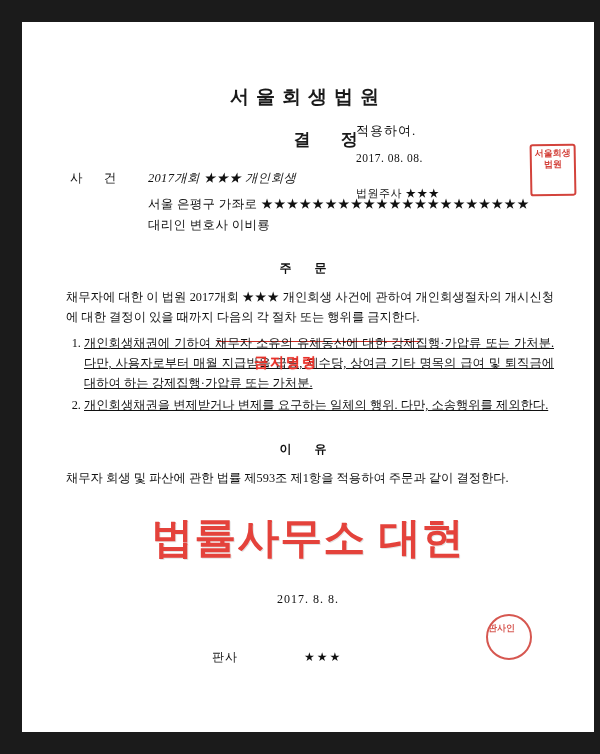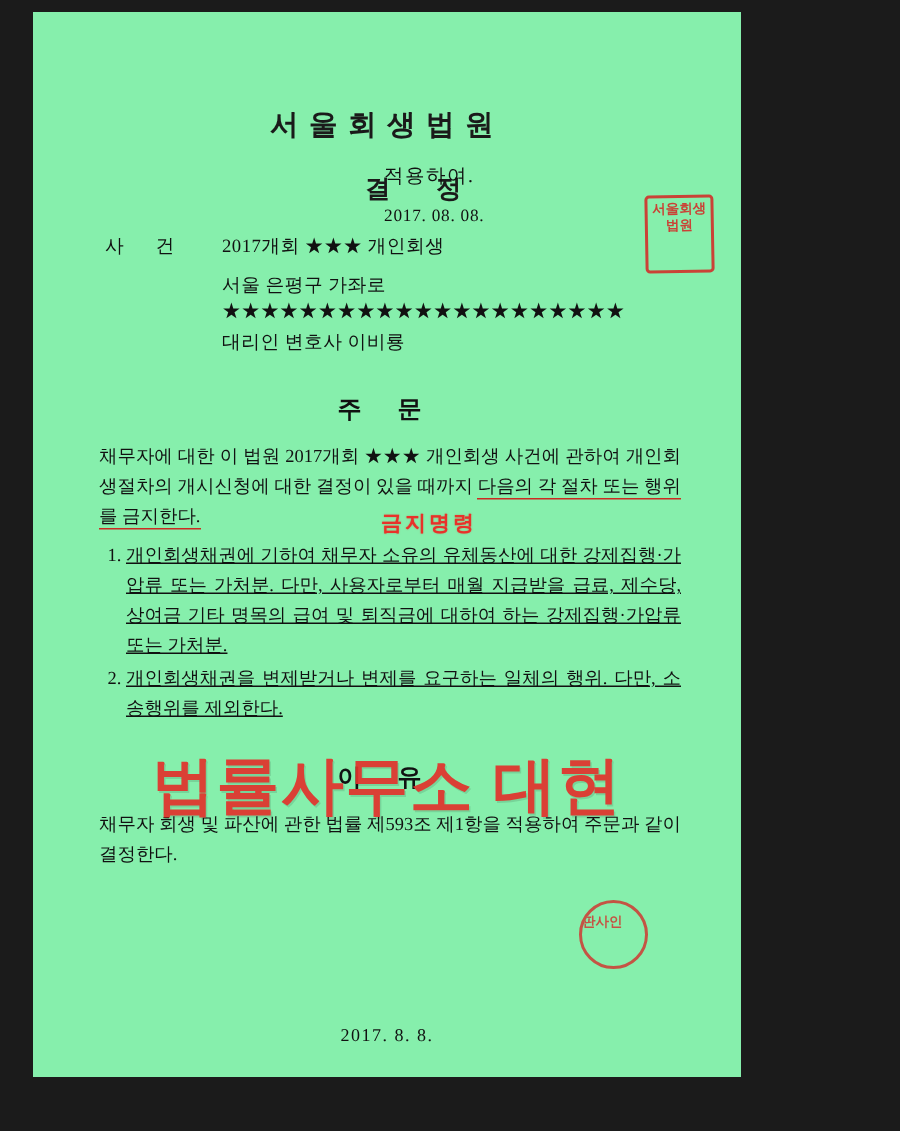--- a/index.html
+++ b/index.html
@@ -16,24 +16,24 @@
   .page {
     position: relative;
     width: 600px;
     height: 754px;
     background: #1b1b1b;
     box-sizing: border-box;
   }
   .paper {
     position: absolute;
     left: 22px;
-    top: 8px;
-    width: 472px;
+    top: 22px;
+    width: 572px;
     height: 710px;
-    background: #86efac;
+    background: #ffffff;
     box-sizing: border-box;
     overflow: hidden;
   }
   .doc-title {
     text-align: center;
     font-size: 19px;
     font-weight: bold;
     letter-spacing: 7px;
     color: #1a1a1a;
     margin-top: 62px;
@@ -123,47 +123,48 @@
   }
   .field-label {
     width: 78px;
     flex: none;
     letter-spacing: 9px;
     font-size: 12.5px;
   }
   .field-value {
     font-size: 12.5px;
     letter-spacing: 0.3px;
+    font-style: italic;
   }
   .field-sub {
     padding-left: 78px;
     font-size: 12.5px;
     letter-spacing: 0.3px;
     margin-bottom: 4px;
     color: #111;
   }
   .section-head {
     text-align: center;
-    font-size: 16px;
+    font-size: 12px;
     font-weight: bold;
     letter-spacing: 10px;
     margin-top: 26px;
     margin-bottom: 10px;
     color: #111;
   }
   .body-text {
     padding: 0 40px 0 44px;
     font-size: 12.3px;
     line-height: 20px;
     color: #111;
     text-align: justify;
   }
   .underline-red {
     border-bottom: 1.4px solid #cc2a22;
-    padding-bottom: 1px;
+    padding-bottom: 17px;
   }
   ol.items {
     margin: 6px 0 0 0;
     padding: 0 40px 0 62px;
     font-size: 12.3px;
     line-height: 20px;
     color: #111;
     text-decoration: underline;
   }
   ol.items li {
@@ -220,20 +221,21 @@
 
 <div class="page">
   <div class="paper">
 
     <div class="doc-title">서울회생법원</div>
     <div class="doc-subtitle">결        정</div>
 
     <div class="right-block">
       <div class="orig">적용하여.</div>
       <div class="date">2017. 08. 08.</div>
+      <div class="clerk">법원주사  ★★★</div>
     </div>
 
     <div class="seal-top">서울회생법원</div>
 
     <div class="fields">
       <div class="field-row">
         <div class="field-label">사        건</div>
         <div class="field-value">2017개회 ★★★  개인회생</div>
       </div>
       <div class="field-sub">서울 은평구 가좌로 ★★★★★★★★★★★★★★★★★★★★★</div>

